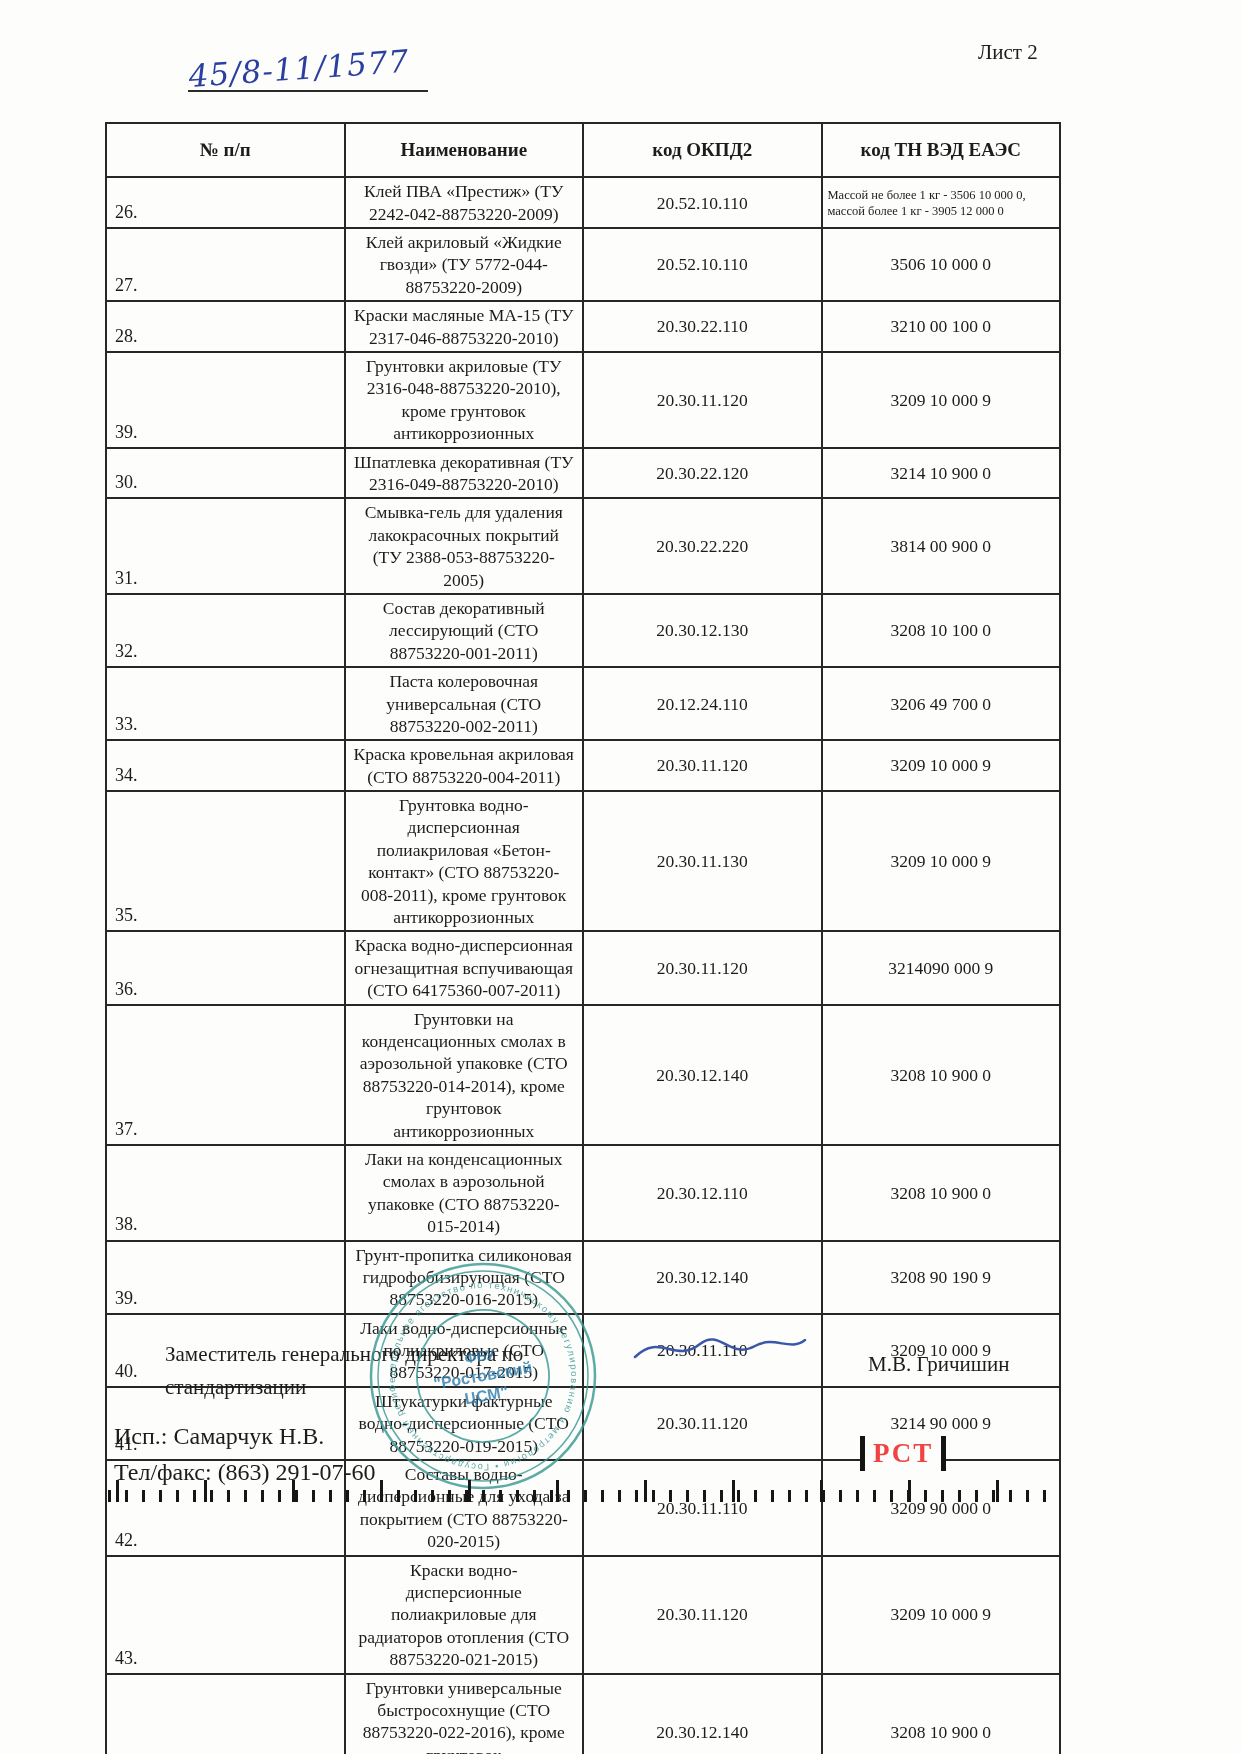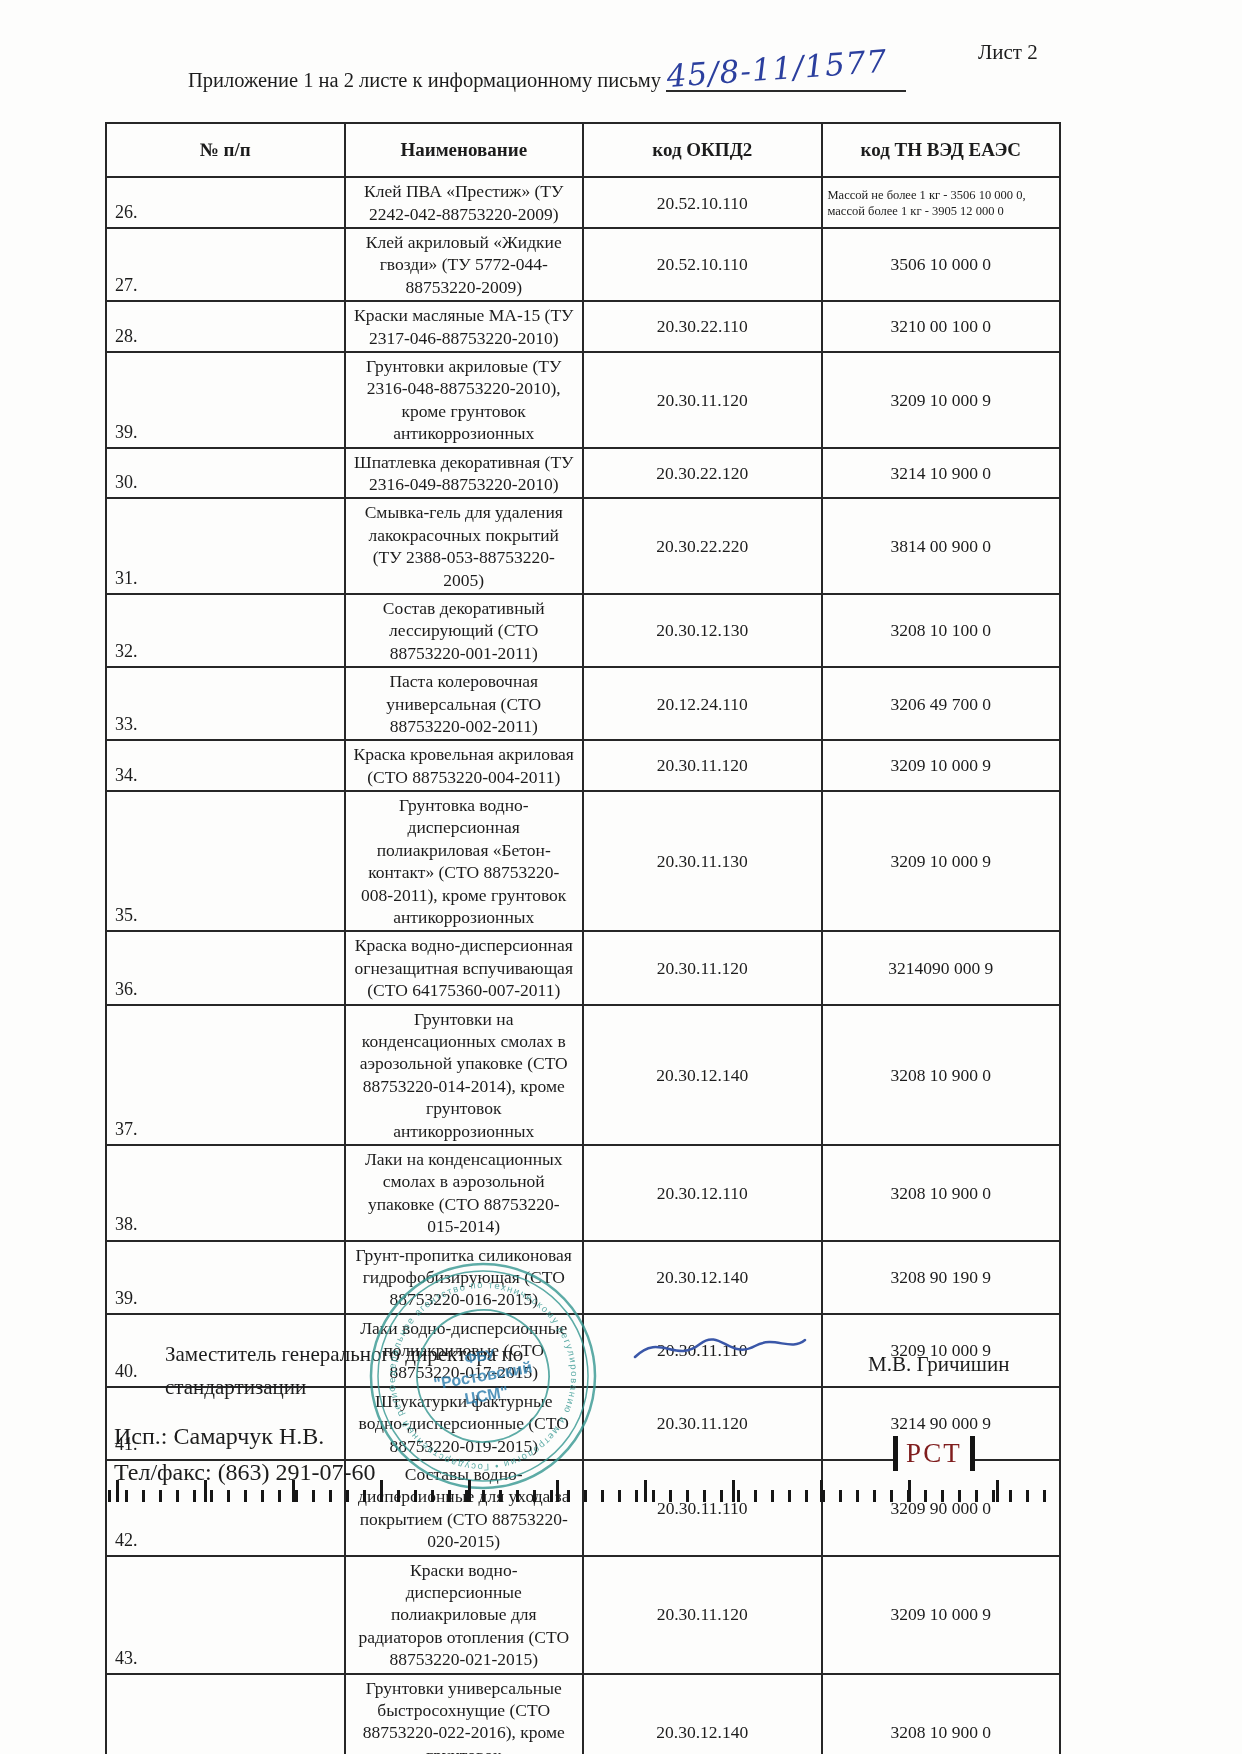--- a/index.html
+++ b/index.html
@@ -55,33 +55,32 @@
   .barcode { position:absolute; left:108px; top:1478px; width:952px; height:24px; }
   .barcode .ticks-short {
     position:absolute; left:0; right:0; bottom:0; height:12px;
     background-image:repeating-linear-gradient(90deg, #161616 0 3px, transparent 3px 17px);
   }
   .barcode .ticks-tall {
     position:absolute; left:8px; right:0; bottom:0; height:22px;
     background-image:repeating-linear-gradient(90deg, #161616 0 3px, transparent 3px 88px);
   }
   .rst-logo {
-    position:absolute; left:893px; top:1436px; padding:2px 8px;
-    font-size:27px; font-weight:normal; letter-spacing:2px; color:#7f1d1d;
+    position:absolute; left:860px; top:1436px; padding:2px 8px;
+    font-size:27px; font-weight:bold; letter-spacing:2px; color:#ef4444;
     border-left:5px solid #141414; border-right:5px solid #141414;
     background:#fdfdfc;
   }
 </style>
 </head>
 <body>
 
 <div class="sheet-label">Лист 2</div>
 
 <div class="header-line">
-  <span>Приложение 1 на 2 листе к информационному письму</span>
   <span class="blank-line">
     <span class="handwritten">45/8-11/1577</span>
   </span>
 </div>
 
 <table class="doc">
   <thead>
     <tr>
       <th>№ п/п</th>
       <th>Наименование</th>

